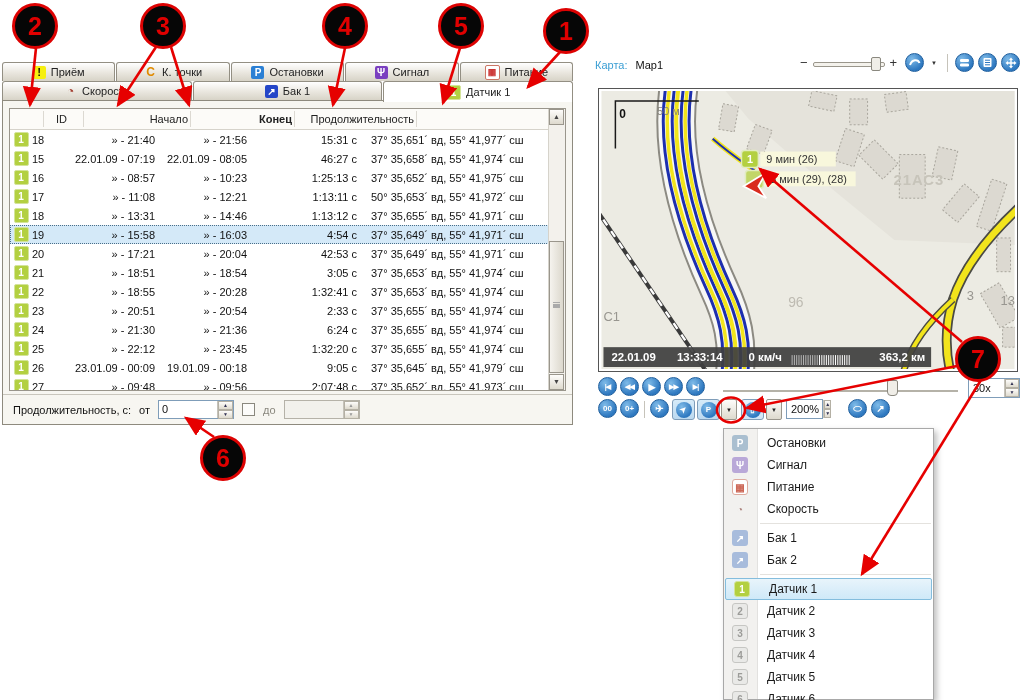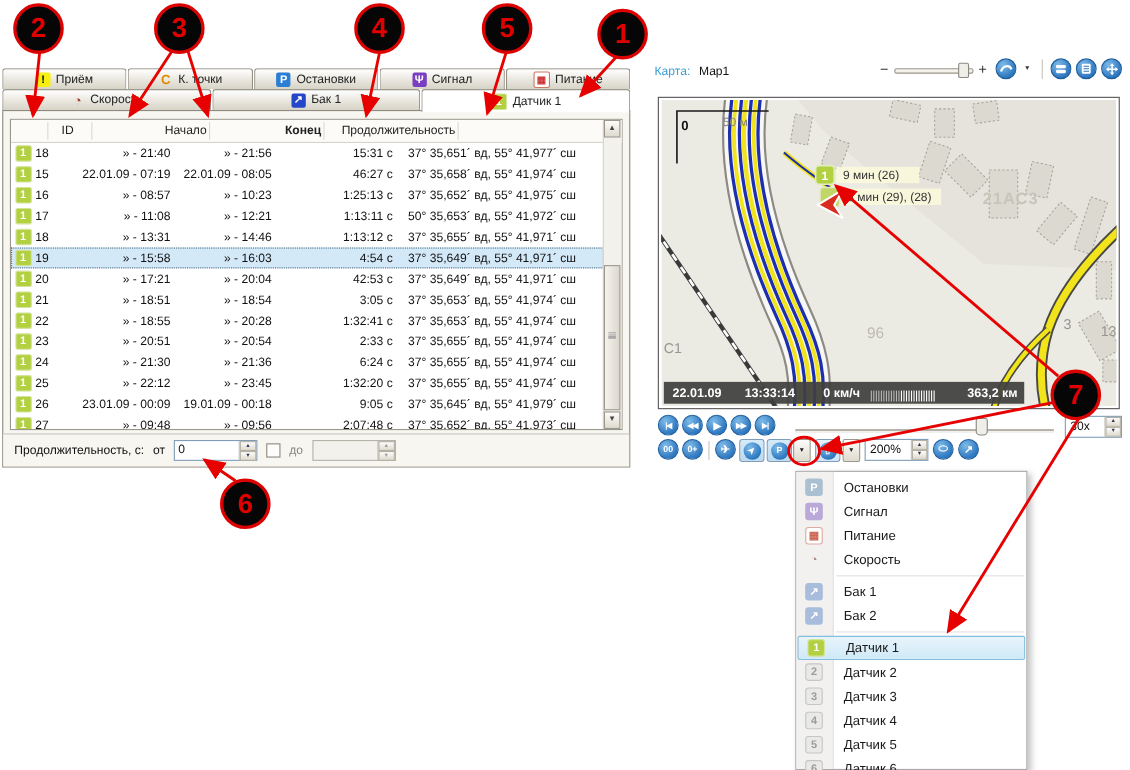--- a/index.html
+++ b/index.html
@@ -562,21 +562,21 @@
         <span>▼</span>
       </span>
     <span class="fbtn" style="left:143px">
       <span class="inner">
           <span>▯</span>
         </span>
     </span>
     <span class="ddbtn" style="left:168px">
         <span>▼</span>
       </span>
-    <span class="spin-sm" style="left:188px;top:0;width:58px">
+    <span class="spin-sm" style="left:188px;top:0;width:37px">
       <span class="val" style="flex:1">200%</span>
       <span class="arrows">
           <div>▲</div>
           <div>▼</div>
         </span>
     </span>
     <span class="pbtn" style="left:250px;font-size:10px;letter-spacing:0">
         <span>⬭</span>
       </span>
     <span class="pbtn" style="left:273px;font-size:10px;letter-spacing:0">

